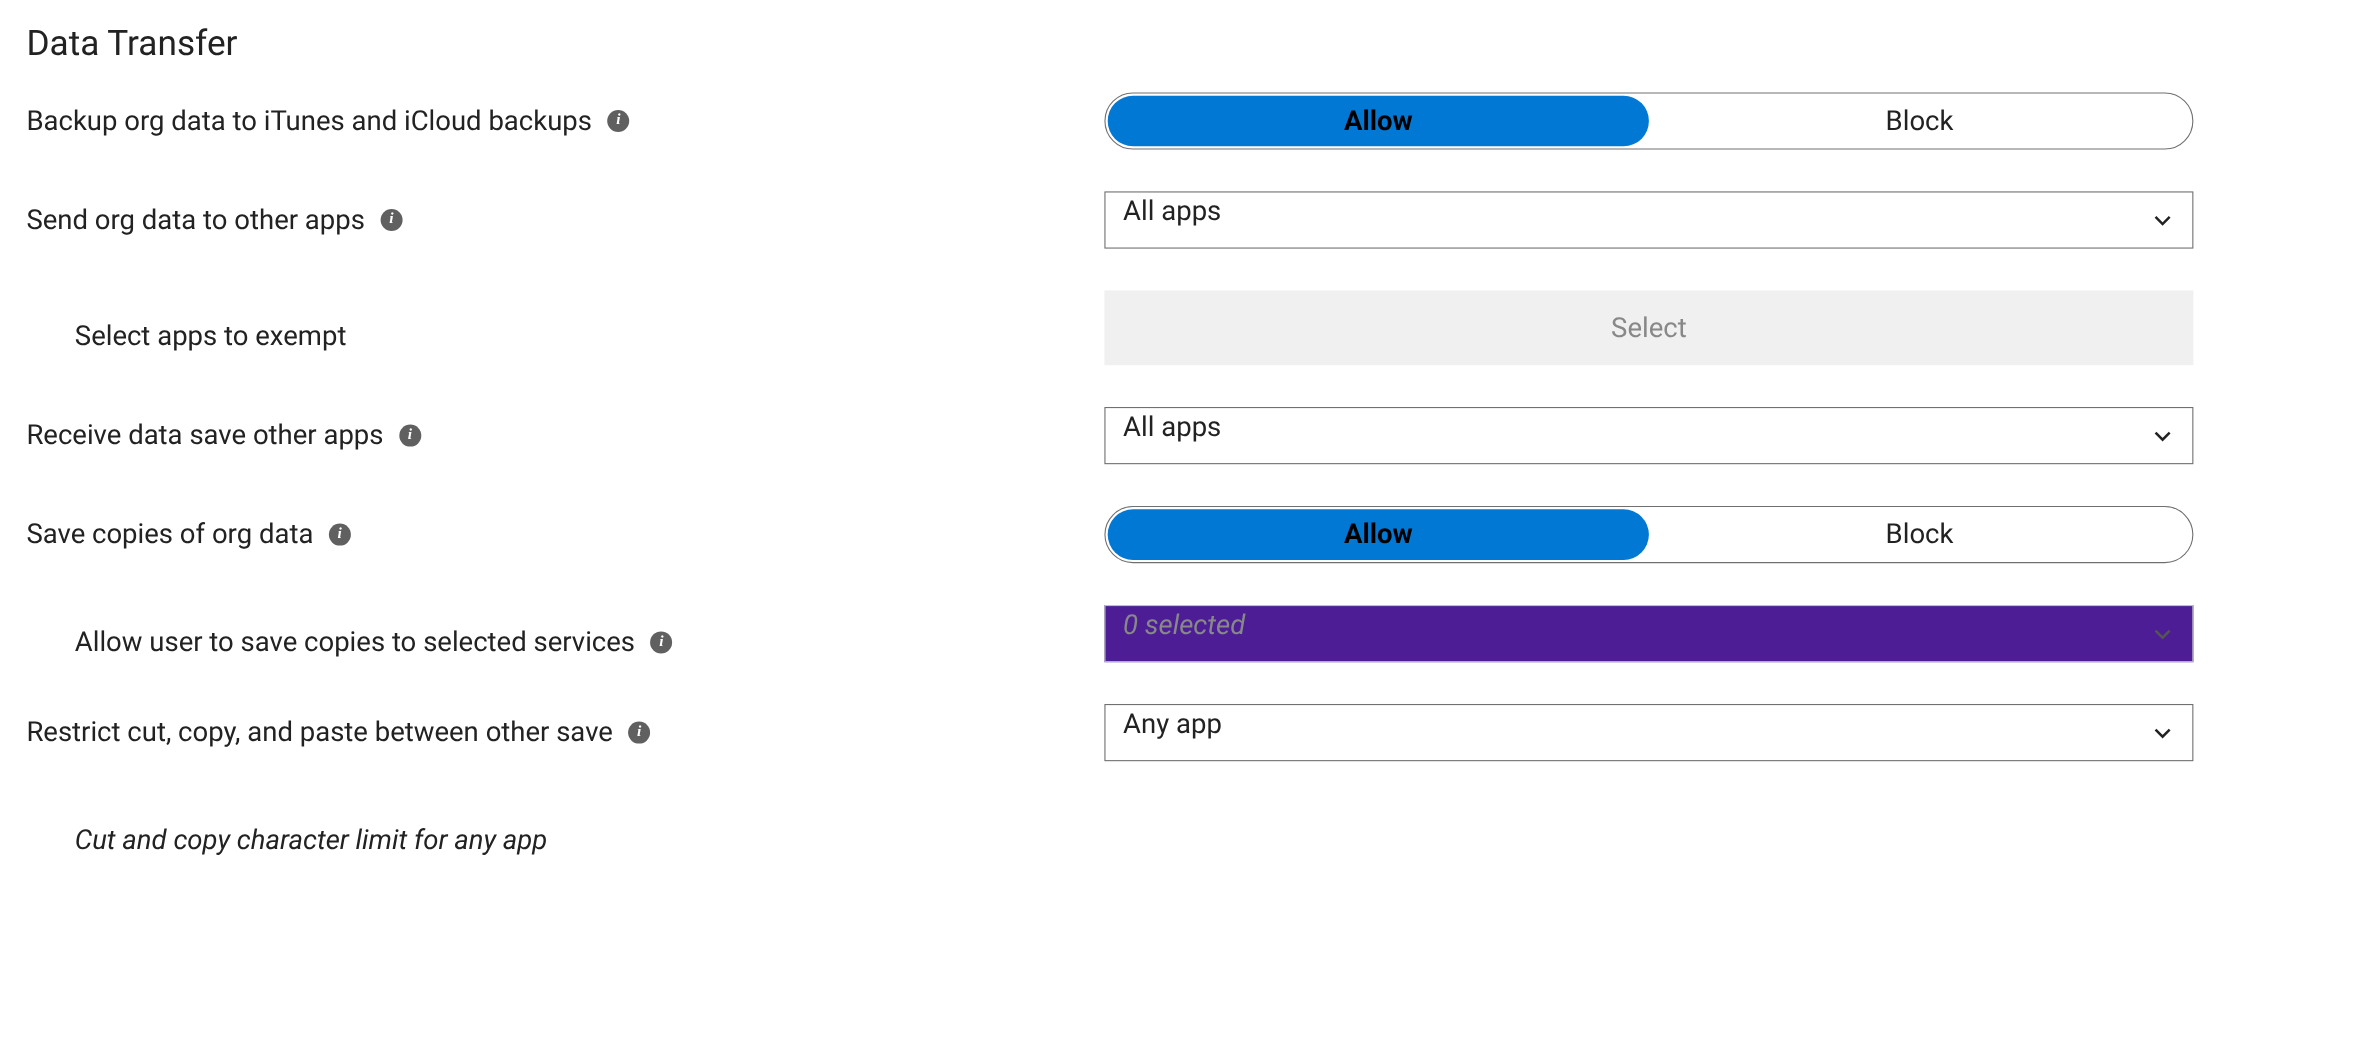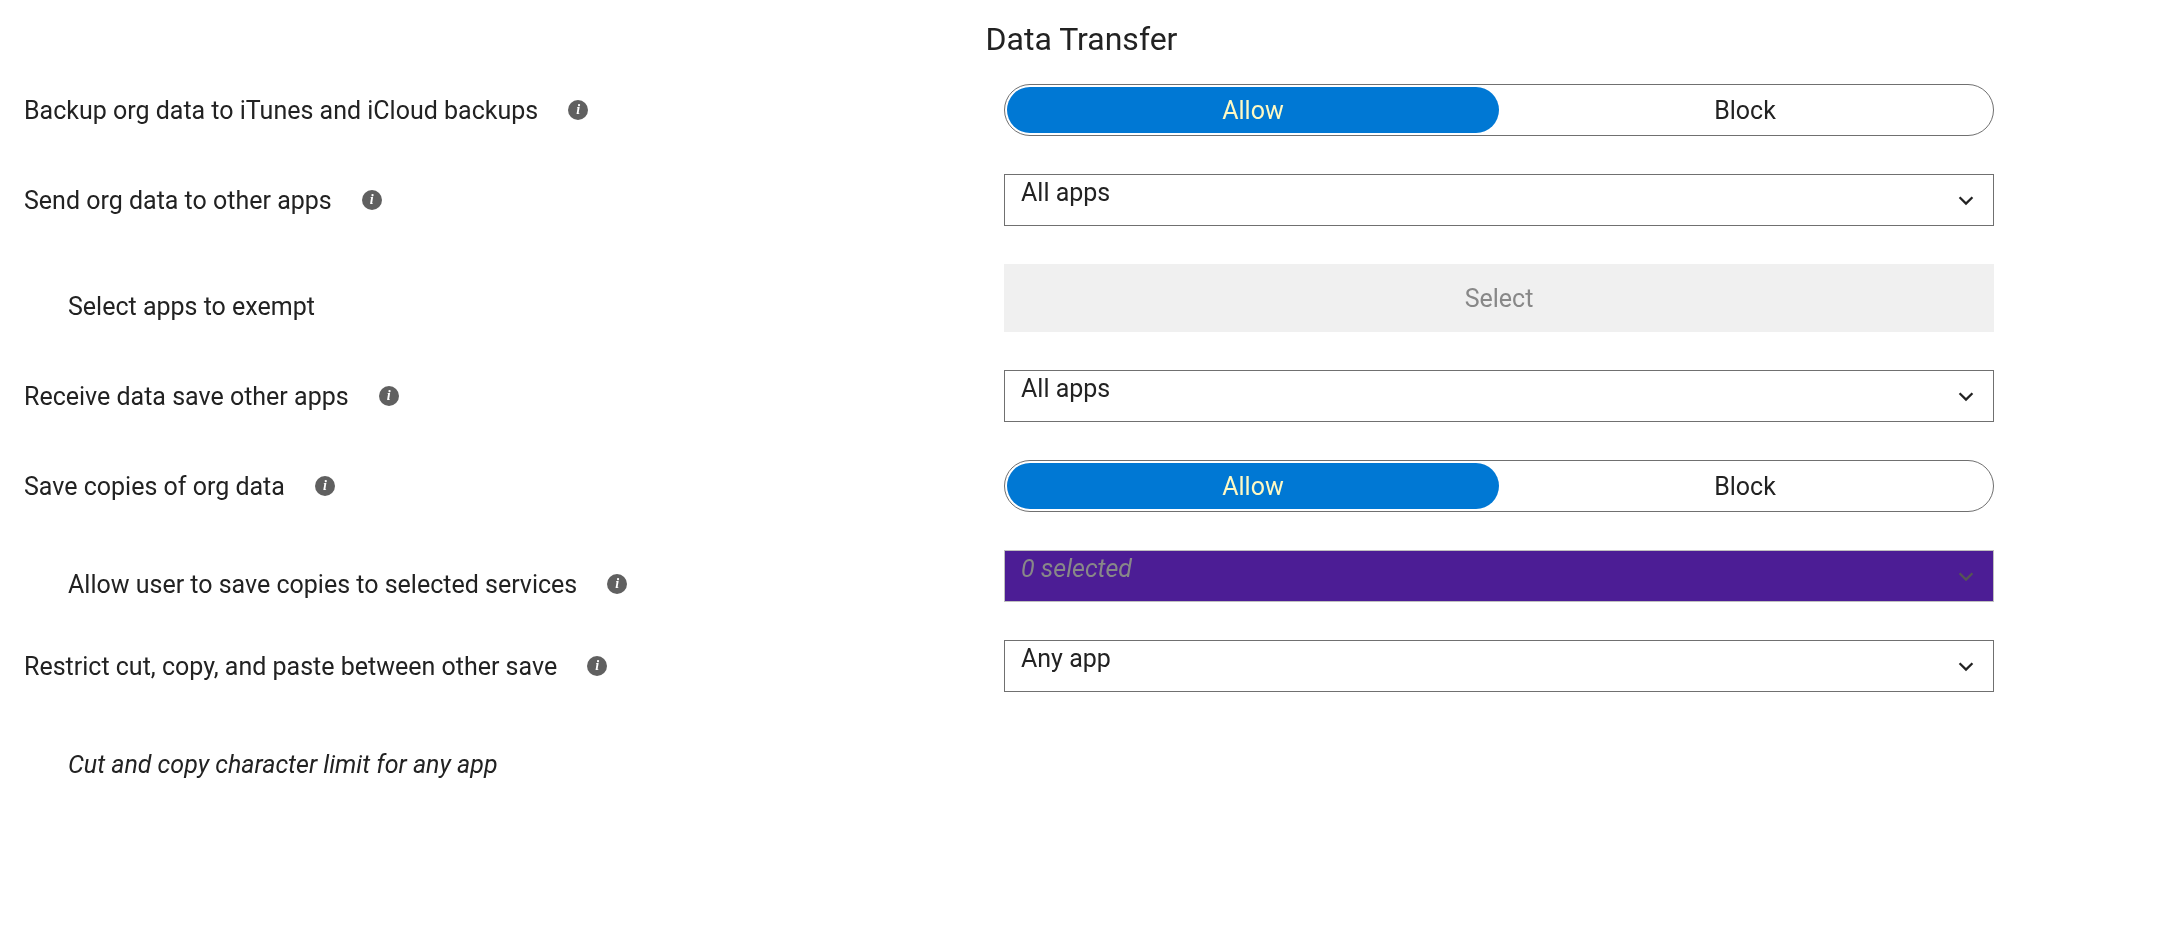--- a/index.html
+++ b/index.html
@@ -12,37 +12,36 @@
       background: #ffffff;
       color: #222;
       padding: 20px 24px;
       font-size: 25px;
     }
     .section-title {
       font-size: 32px;
       font-weight: 400;
       color: #222;
       margin-bottom: 26px;
-      text-align: center;
     }
     .form-row {
       display: flex;
       align-items: center;
       margin-bottom: 38px;
       min-height: 52px;
     }
     .form-row.indent .label-col {
       padding-left: 44px;
       margin-top: 16px;
     }
     .label-col {
       width: 980px;
       display: flex;
       align-items: center;
-      gap: 30px;
+      gap: 14px;
       font-size: 25px;
       color: #222;
     }
     .control-col {
       flex: 1;
       max-width: 990px;
     }
     .info-icon {
       width: 20px;
       height: 20px;
@@ -75,21 +74,22 @@
       display: flex;
       align-items: center;
       justify-content: center;
       font-size: 25px;
       color: #222;
       cursor: pointer;
       border-radius: 999px;
     }
     .seg-opt.selected {
       background: #0078d4;
-      color: #fef9c3;
+      color: #000000;
+      font-weight: bold;
     }
     
     .select-box {
       position: relative;
       height: 52px;
       border: 1px solid #707070;
       background: #fff;
       display: flex;
       align-items: center;
       padding: 0 50px 16px 16px;

